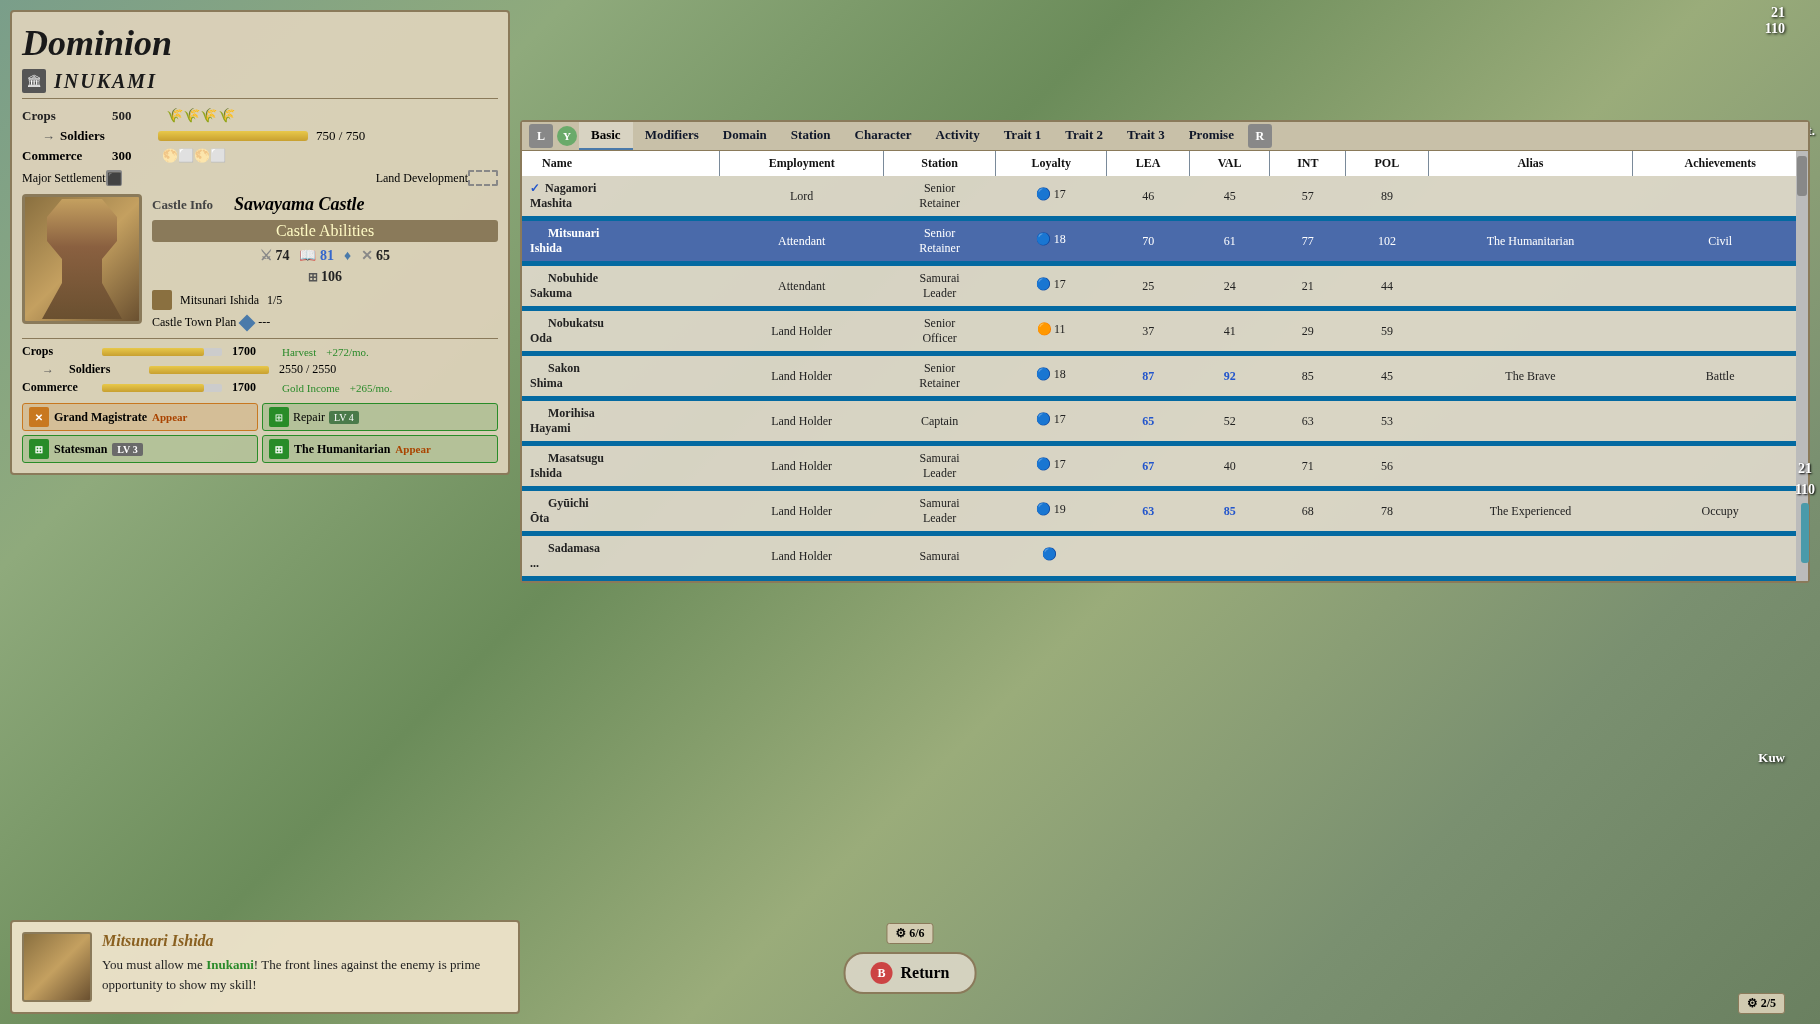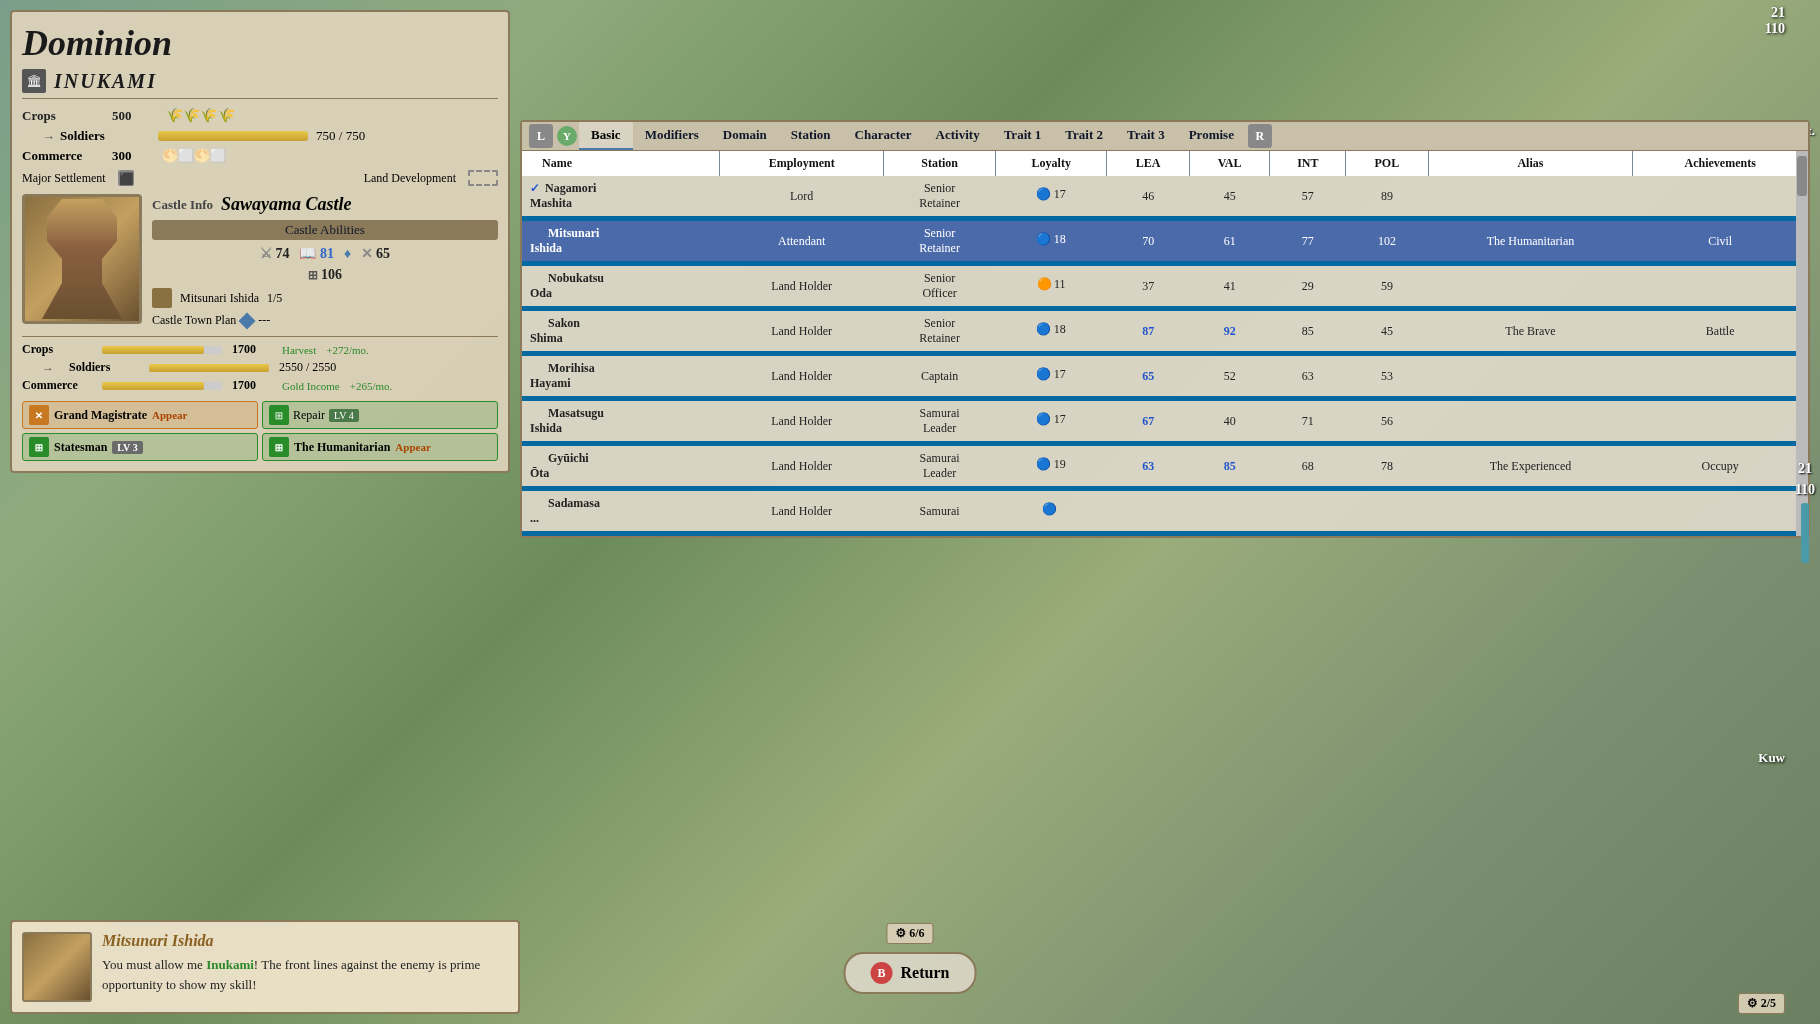--- a/index.html
+++ b/index.html
@@ -143,21 +143,21 @@
       display: flex;
       align-items: center;
       justify-content: space-between;
       margin-bottom: 8px;
       font-size: 12px;
     }
 
     .settlement-item {
       display: flex;
       align-items: center;
-      gap: 12px;
+      gap: 0;
     }
 
     .box-icon {
       width: 16px;
       height: 16px;
       border: 2px solid #888;
       border-radius: 2px;
       display: inline-block;
     }
 
@@ -194,42 +194,42 @@
       clip-path: polygon(30% 0%, 70% 0%, 85% 15%, 85% 35%, 70% 50%, 70% 70%, 90% 100%, 10% 100%, 30% 70%, 30% 50%, 15% 35%, 15% 15%);
     }
 
     #castle-info {
       flex: 1;
     }
 
     #castle-info-header {
       display: flex;
       align-items: center;
-      gap: 8px;
+      gap: 21px;
       margin-bottom: 5px;
     }
 
     .section-title {
       font-size: 13px;
       font-weight: bold;
       color: #444;
     }
 
     .castle-name {
       font-size: 18px;
       font-style: italic;
       font-weight: bold;
       font-family: 'Times New Roman', serif;
     }
 
     .abilities-header {
       background: #8a7a5a;
-      color: #0f172a;
+      color: #fef9c3;
       text-align: center;
-      font-size: 13px;
+      font-size: 16px;
       padding: 2px 5px;
       border-radius: 3px;
       margin-bottom: 5px;
     }
 
     .abilities-grid {
       display: flex;
       align-items: center;
       gap: 10px;
       justify-content: center;
@@ -903,20 +903,32 @@
             <td class="name-cell"><span style="margin-right: 18px;"></span><span>Mitsunari<br>Ishida</span></td>
             <td>Attendant</td>
             <td>Senior<br>Retainer</td>
             <td><span style="display: inline-block; width: 14px; height: 18px; position: relative; margin-right: 3px;">🔵</span><span>18</span></td>
             <td>70</td>
             <td>61</td>
             <td>77</td>
             <td>102</td>
             <td>The Humanitarian</td>
             <td>Civil</td>
+          </tr>
+          <tr>
+            <td class="name-cell"><span style="margin-right: 18px;"></span><span>Nobuhide<br>Sakuma</span></td>
+            <td>Attendant</td>
+            <td>Samurai<br>Leader</td>
+            <td><span style="display: inline-block; width: 14px; height: 18px; position: relative; margin-right: 3px;">🔵</span><span>17</span></td>
+            <td>25</td>
+            <td>24</td>
+            <td>21</td>
+            <td>44</td>
+            <td></td>
+            <td></td>
           </tr>
           <tr>
             <td class="name-cell"><span style="margin-right: 18px;"></span><span>Nobukatsu<br>Oda</span></td>
             <td>Land Holder</td>
             <td>Senior<br>Officer</td>
             <td><span style="display: inline-block; width: 14px; height: 18px; position: relative; margin-right: 3px;">🟠</span><span>11</span></td>
             <td>37</td>
             <td>41</td>
             <td>29</td>
             <td>59</td>

